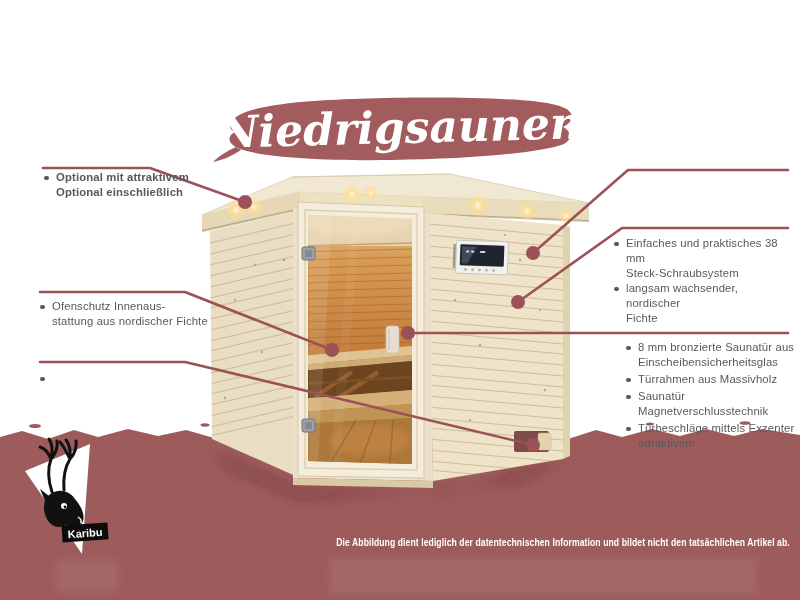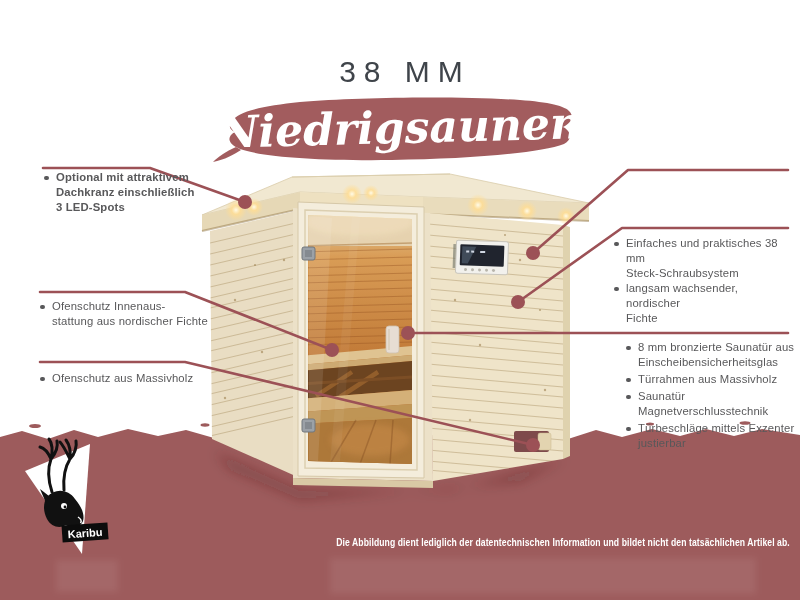--- a/index.html
+++ b/index.html
@@ -219,48 +219,43 @@
       <circle cx="65" cy="507" r="1.4" fill="#111111"></circle>
       <path d="M78,517 C81,519 82,521 80.5,523" stroke="#ffffff" stroke-width="1.5" fill="none"></path>
     </g>
     <g transform="rotate(-4 85 532)">
       <rect x="62" y="524" width="46" height="17" fill="#0c0c0c"></rect>
       <text x="85" y="537" text-anchor="middle" font-family="Liberation Sans, sans-serif" font-size="11" font-weight="bold" fill="#ffffff">Karibu</text>
     </g>
   </g>
 </svg>
 
-<div class="size-title">38 MM</div>
 <div class="script-title">Niedrigsaunen</div>
 
 <div class="co cl1">
   <div class="item">
     <span class="b"></span>
     <div>
       <div>Optional mit attraktivem</div>
-      <div>Dachkranz einschließlich</div>
-      <div>3 LED-Spots</div>
+      <div>Optional einschließlich</div>
     </div>
   </div>
 </div>
 <div class="co cl2">
   <div class="item">
     <span class="b"></span>
     <div>
       <div>Ofenschutz Innenaus-</div>
       <div>stattung aus nordischer Fichte</div>
     </div>
   </div>
 </div>
 <div class="co cl3">
   <div class="item">
     <span class="b"></span>
-    <div>
-      <div>Ofenschutz aus Massivholz</div>
-    </div>
   </div>
 </div>
 
 <div class="co cr2">
   <div class="item">
     <span class="b"></span>
     <div>
       <div>Einfaches und praktisches 38 mm</div>
       <div>Steck-Schraubsystem</div>
     </div>
@@ -290,20 +285,20 @@
   <div class="item">
     <span class="b"></span>
     <div>
       <div>Saunatür Magnetverschlusstechnik</div>
     </div>
   </div>
   <div class="item">
     <span class="b"></span>
     <div>
       <div>Türbeschläge mittels Exzenter</div>
-      <div>justierbar</div>
+      <div>attraktivem</div>
     </div>
   </div>
 </div>
 
 <div class="disclaimer">Die Abbildung dient lediglich der datentechnischen Information und bildet nicht den tatsächlichen Artikel ab.</div>
 
 </div>
 
 </body></html>

